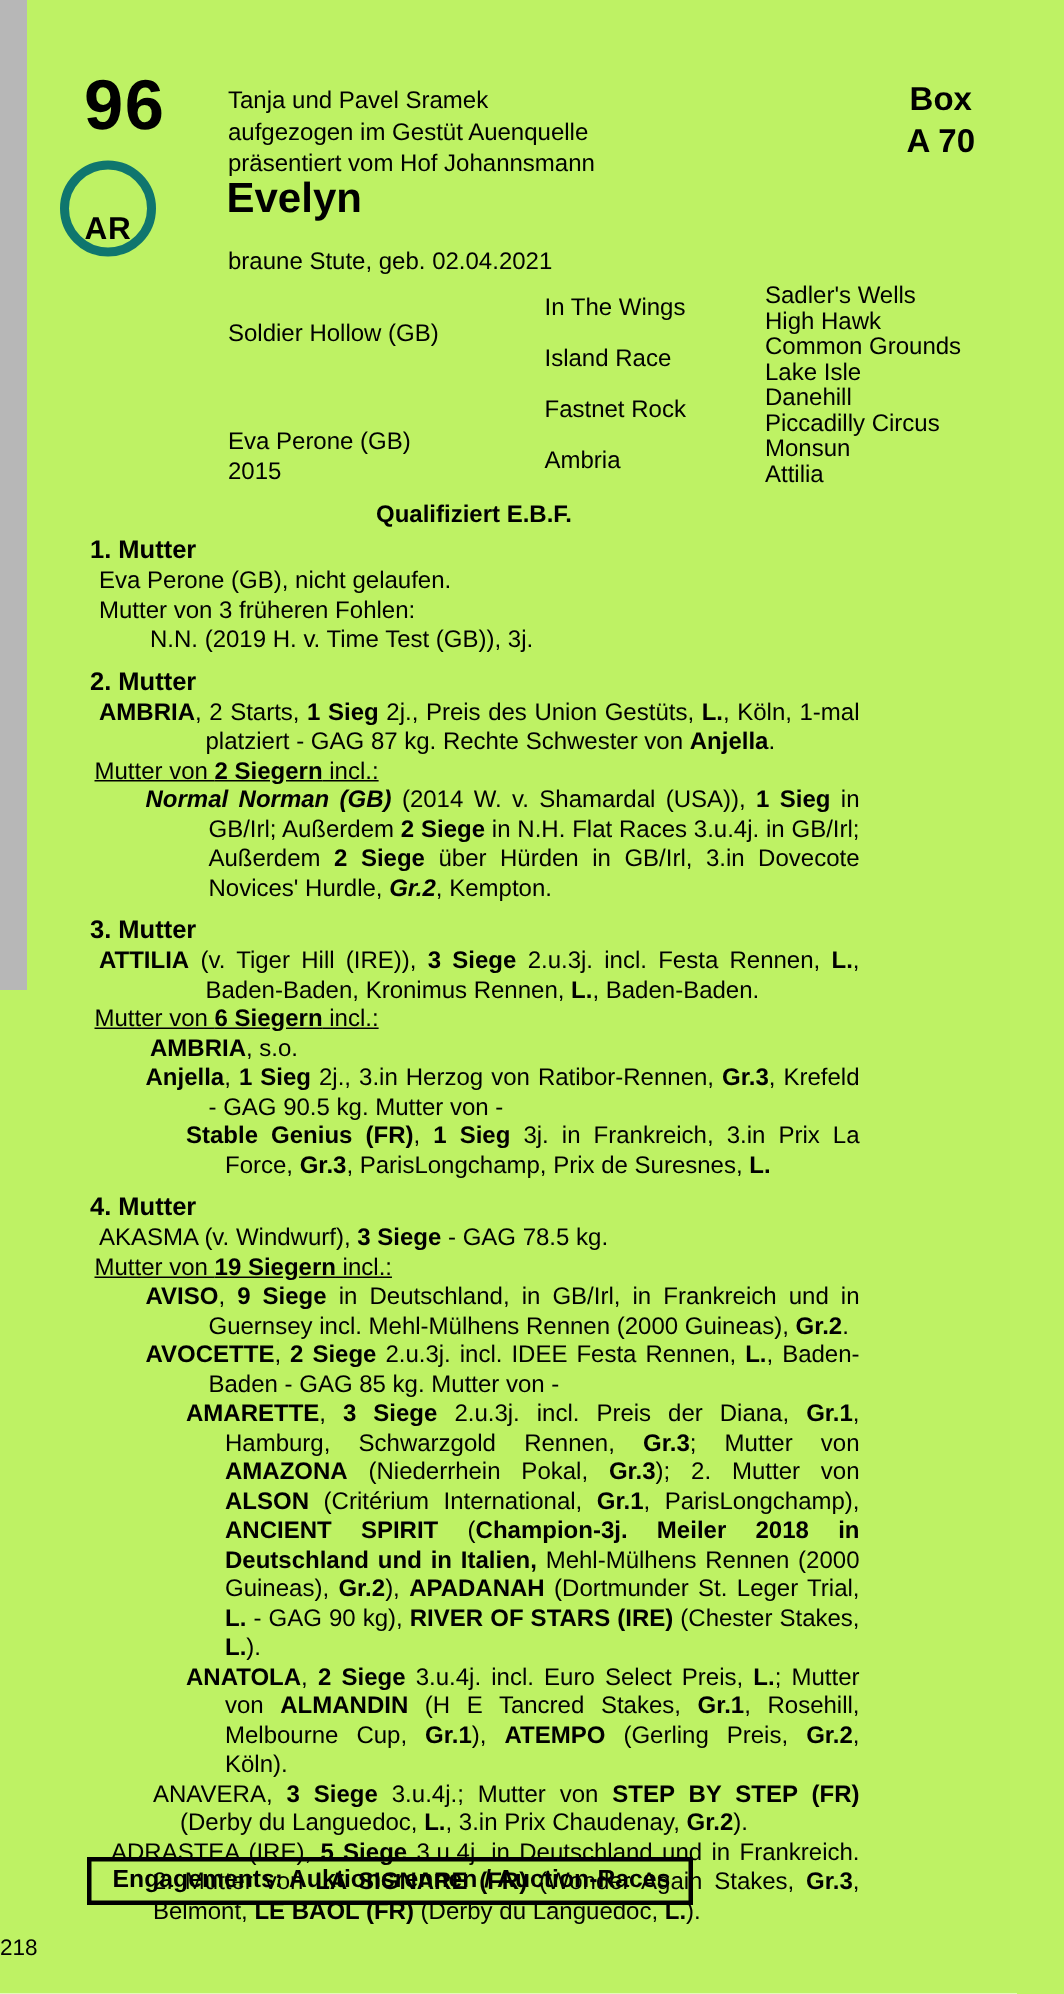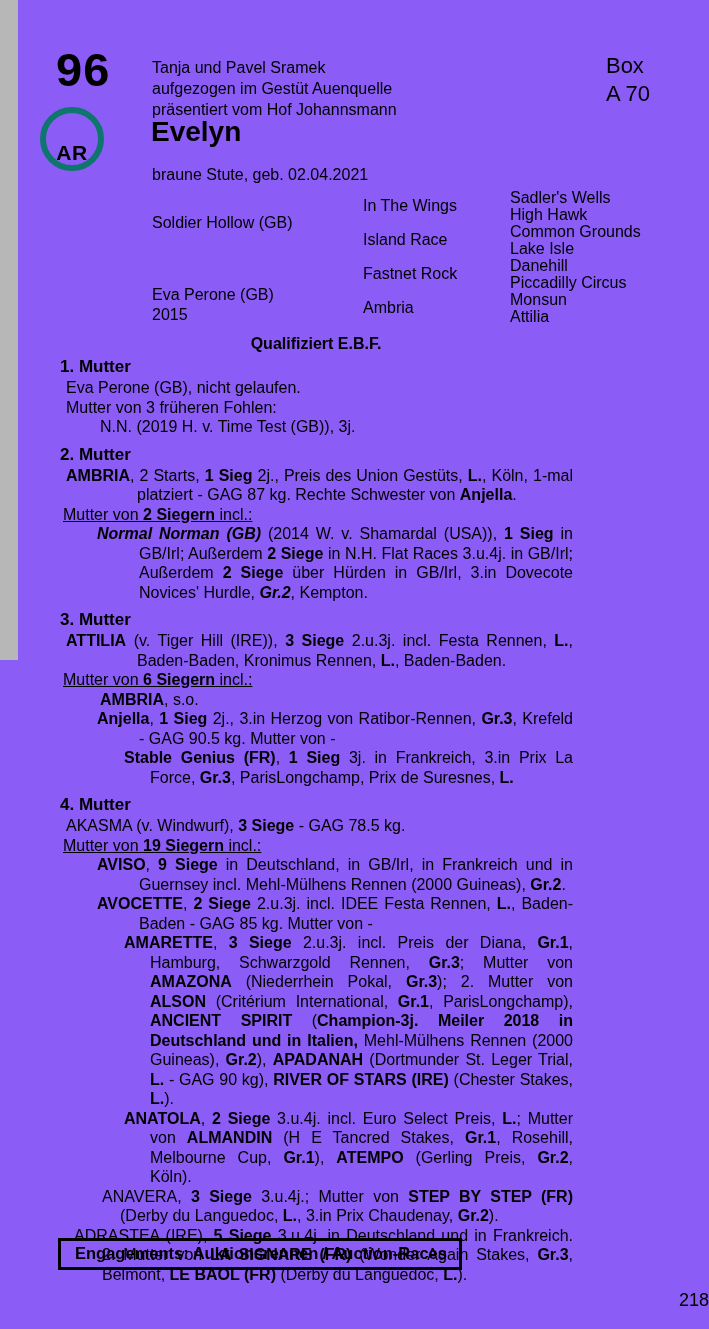--- a/index.html
+++ b/index.html
@@ -1,21 +1,21 @@
 <!DOCTYPE html>
 <html lang="de"><head>
 <meta charset="utf-8">
 <style>
   html,body{margin:0;padding:0;background:#fff;}
-  .page{position:relative;width:709px;height:1329px;background:#8b5cf6;overflow:hidden;
+  .page{position:relative;width:709px;height:1329px;background:#bef264;overflow:hidden;
         font-family:"Liberation Sans","DejaVu Sans",sans-serif;color:#000;}
   .side-tab{position:absolute;left:0;top:0;width:18px;height:660px;background:#b7b7b7;}
   .lot-number{position:absolute;left:56px;top:42px;font-size:47px;font-weight:bold;letter-spacing:1px;}
   .consignor{position:absolute;left:152px;top:57px;font-size:16px;line-height:21px;}
-  .box-info{position:absolute;right:59px;top:52px;font-size:22px;font-weight:normal;text-align:left;line-height:28px;}
+  .box-info{position:absolute;right:59px;top:52px;font-size:22px;font-weight:bold;text-align:center;line-height:28px;}
   .brand-emblem{position:absolute;left:40px;top:107px;width:64px;height:64px;border:6px solid #0f766e;
         border-radius:50%;box-sizing:border-box;display:flex;align-items:flex-end;justify-content:center;
         font-size:21px;font-weight:bold;letter-spacing:.5px;}
   .horse-name{position:absolute;left:151px;top:116px;font-size:28px;font-weight:bold;}
   .horse-desc{position:absolute;left:152px;top:166px;font-size:16px;}
   .pedigree{position:absolute;left:152px;top:189px;right:54px;display:grid;
         grid-template-columns:211px 147px 1fr;grid-auto-rows:17px;font-size:16px;}
   .ped-sire{grid-column:1;grid-row:1/5;align-self:center;}
   .ped-dam{grid-column:1;grid-row:5/9;align-self:end;line-height:20px;}
   .ped-gp{grid-column:2;align-self:center;}
@@ -33,21 +33,21 @@
   .p-ind1{margin-left:38px;}
   .p-hang0{margin-left:75px;text-indent:-71px;}
   .p-hang1{margin-left:77px;text-indent:-42px;}
   .p-hang2{margin-left:88px;text-indent:-26px;}
   .p-hang3{margin-left:58px;text-indent:-18px;}
   .p-hang4{margin-left:40px;text-indent:-28px;}
   .b{font-weight:bold;}
   .bi{font-weight:bold;font-style:italic;}
   .engagements{position:absolute;left:58px;top:1238px;border:3px solid #000;
         padding:3px 12px 4px 14px;font-weight:bold;font-size:16.5px;}
-  .page-number{position:absolute;left:0;top:1290px;width:709px;text-align:right;font-size:18px;}
+  .page-number{position:absolute;left:0;top:1290px;width:709px;text-align:left;font-size:15px;}
 </style>
 </head>
 <body>
 
 <div class="page">
   <div class="side-tab"></div>
 
   <div class="lot-number">96</div>
 
   <div class="consignor">

